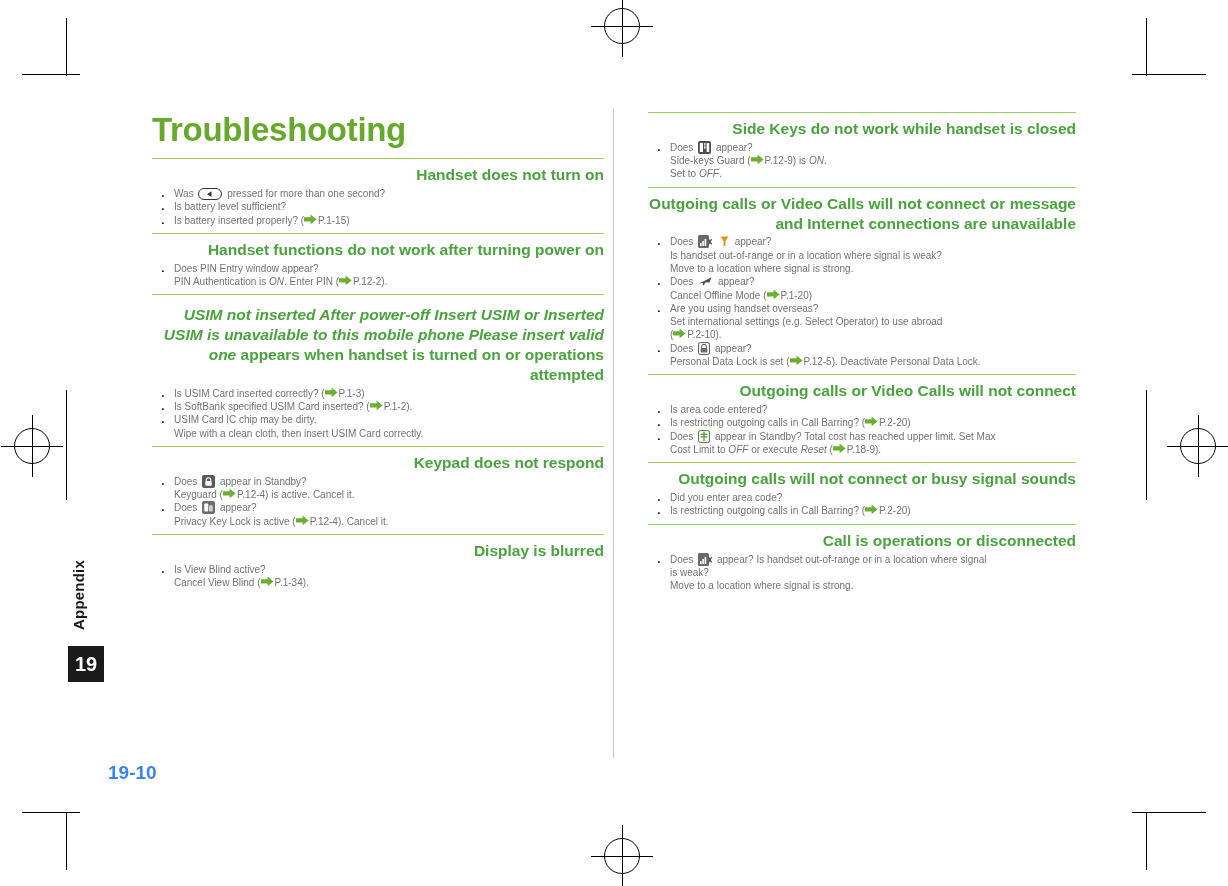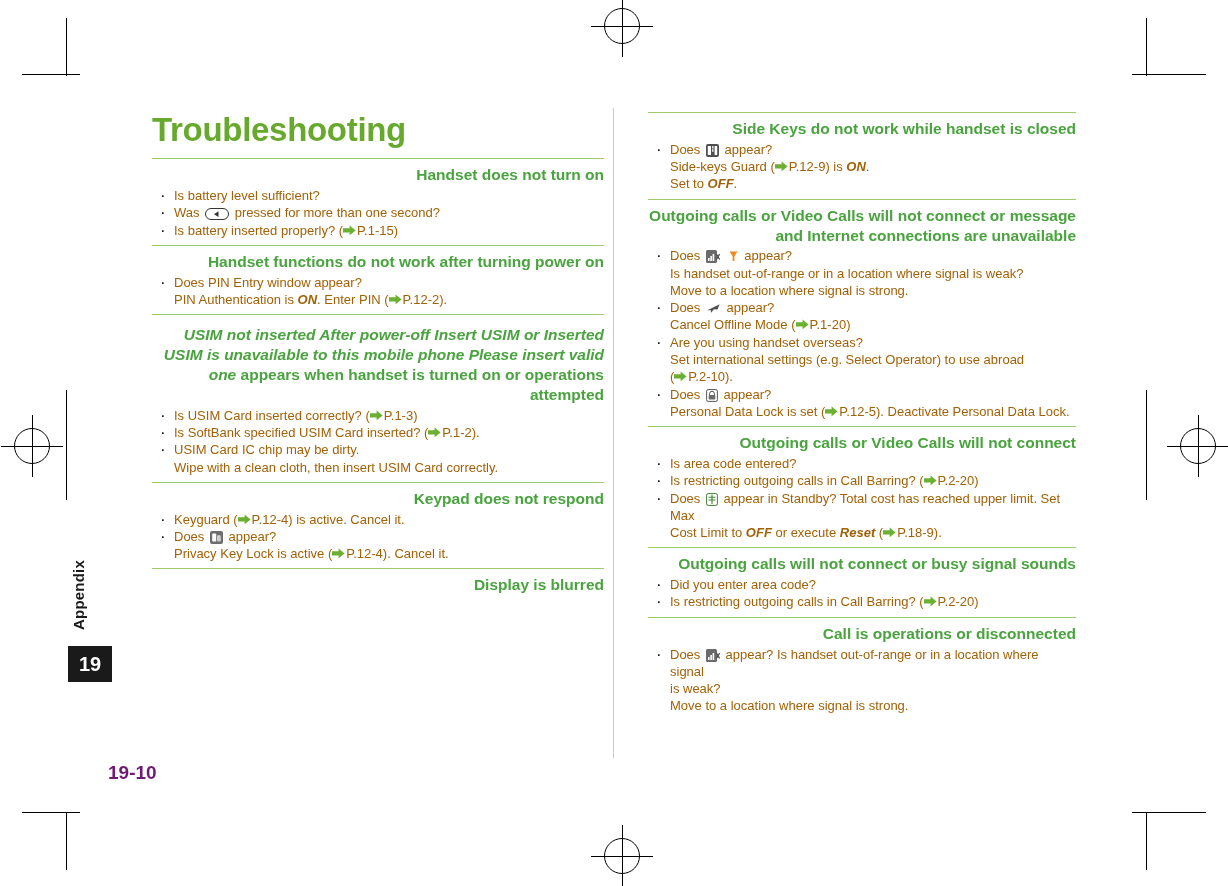--- a/index.html
+++ b/index.html
@@ -41,30 +41,30 @@
     color:#4aa33f;font-weight:bold;font-size:15.5px;line-height:1.28;
     margin:5px 0 2px 0;
     text-align:right;
   }
   .sec-head.italic{font-style:italic;margin-top:10px;}
   .sec-head .norm{font-style:normal;}
 
   ul.items{list-style:none;margin:0 0 4px 0;padding:0;}
   ul.items>li{
     position:relative;padding-left:22px;margin:0 0 0 0;
-    font-size:13px;line-height:1.33;color:#a16207;
+    font-size:10px;line-height:1.33;color:#737373;
   }
   ul.items>li:before{
     content:"\00b7";position:absolute;left:8px;top:-2px;
     font-size:17px;color:#141414;
   }
   .line{display:block;}
   .cont{display:block;}
   b{font-weight:bold;}
-  i.bi{font-style:italic;font-weight:bold;}
+  i.bi{font-style:italic;font-weight:normal;}
 
   
   .ref{display:inline-block;white-space:nowrap;}
   .refico{
     display:inline-block;width:13px;height:11px;vertical-align:-1px;
     position:relative;margin-right:1px;
   }
   .refico svg{position:absolute;left:0;top:0;}
 
   
@@ -77,26 +77,26 @@
   .sidetab{
     position:absolute;left:70px;top:560px;width:22px;
     color:#1a1a1a;
   }
   .sidetab .word{
     font-size:15px;font-weight:bold;letter-spacing:0.2px;
     writing-mode:vertical-rl;text-orientation:mixed;
     transform:rotate(180deg);white-space:nowrap;
   }
   .sidetab .numbox{
-    position:absolute;left:-2px;top:86px;width:44px;height:36px;
+    position:absolute;left:-2px;top:86px;width:36px;height:36px;
     background:#1a1a1a;color:#fff;font-weight:bold;font-size:20px;
     display:flex;align-items:center;justify-content:center;
   }
   .pagenum{
-    position:absolute;left:108px;top:762px;font-size:19px;font-weight:bold;color:#701a75;
+    position:absolute;left:108px;top:762px;font-size:19px;font-weight:bold;color:#3b82f6;
   }
 </style>
 </head>
 <body>
 
 <div>
 
   <div class="mark crop-v" style="left:66px;top:18px;height:58px;"></div>
   <div class="mark crop-h" style="left:22px;top:74px;width:58px;"></div>
 
@@ -152,35 +152,35 @@
 
   <div class="col" id="colLeft">
 
     <h1 class="title">Troubleshooting</h1>
 
     <div class="sec">
       <div class="rule top"></div>
       <div class="sec-head">Handset does not turn on</div>
       <ul class="items">
         <li>
-          <span class="line">Is battery level sufficient?</span>
-        </li>
-        <li>
           <span class="line">
             <span>Was</span>
             <span class="chip">
               <svg width="24" height="12" viewBox="0 0 24 12">
                   <rect x="0.5" y="0.5" width="23" height="11" rx="5.5" fill="#fff" stroke="#333"></rect>
                   <path d="M9 6.2 L13.5 3.3 L13.5 9.1 Z" fill="#333"></path>
                 </svg>
             </span>
             <span>pressed for more than one second?</span>
           </span>
         </li>
         <li>
+          <span class="line">Is battery level sufficient?</span>
+        </li>
+        <li>
           <span class="line">
             <span>Is battery inserted properly? (</span><span class="ref"><span class="refico"><svg width="13" height="11" viewBox="0 0 13 11">
                     <path d="M0 3.2h6.6V0.6L12.6 5.4 6.6 10.2V7.6H0z" fill="#6cb033"></path>
                   </svg></span><span>P.1-15)</span></span>
           </span>
         </li>
       </ul>
     </div>
 
     <div class="sec">
@@ -219,20 +219,31 @@
           <span class="cont">Wipe with a clean cloth, then insert USIM Card correctly.</span>
         </li>
       </ul>
     </div>
 
     <div class="sec">
       <div class="rule"></div>
       <div class="sec-head">Keypad does not respond</div>
       <ul class="items">
         <li>
+          <span class="line">
+            <span>Does</span>
+            <span class="chip">
+              <svg width="13" height="13" viewBox="0 0 13 13">
+                  <rect x="0" y="0" width="13" height="13" rx="2" fill="#5b5b5b"></rect>
+                  <path d="M4.3 6.2V5a2.2 2.2 0 0 1 4.4 0v1.2" stroke="#fff" stroke-width="1.1" fill="none"></path>
+                  <rect x="3.3" y="6.1" width="6.4" height="4.6" rx="0.8" fill="#fff"></rect>
+                </svg>
+            </span>
+            <span>appear in Standby?</span>
+          </span>
           <span class="cont"><span>Keyguard (</span><span class="ref"><span class="refico"><svg width="13" height="11" viewBox="0 0 13 11">
                     <path d="M0 3.2h6.6V0.6L12.6 5.4 6.6 10.2V7.6H0z" fill="#6cb033"></path>
                   </svg></span><span>P.12-4)</span></span><span> is active. Cancel it.</span></span>
         </li>
         <li>
           <span class="line">
             <span>Does</span>
             <span class="chip">
               <svg width="13" height="13" viewBox="0 0 13 13">
                   <rect x="0" y="0" width="13" height="13" rx="2" fill="#6d6d6d"></rect>
@@ -246,20 +257,26 @@
                     <path d="M0 3.2h6.6V0.6L12.6 5.4 6.6 10.2V7.6H0z" fill="#6cb033"></path>
                   </svg></span><span>P.12-4)</span></span><span>. Cancel it.</span></span>
         </li>
       </ul>
     </div>
 
     <div class="sec">
       <div class="rule"></div>
       <div class="sec-head">Display is blurred</div>
       <ul class="items">
+        <li>
+          <span class="line">Is View Blind active?</span>
+          <span class="cont"><span>Cancel View Blind (</span><span class="ref"><span class="refico"><svg width="13" height="11" viewBox="0 0 13 11">
+                    <path d="M0 3.2h6.6V0.6L12.6 5.4 6.6 10.2V7.6H0z" fill="#6cb033"></path>
+                  </svg></span><span>P.1-34).</span></span></span>
+        </li>
       </ul>
     </div>
   </div>
 
   <div class="col" id="colRight">
 
     <div class="sec">
       <div class="rule top"></div>
       <div class="sec-head">Side Keys do not work while handset is closed</div>
       <ul class="items">

